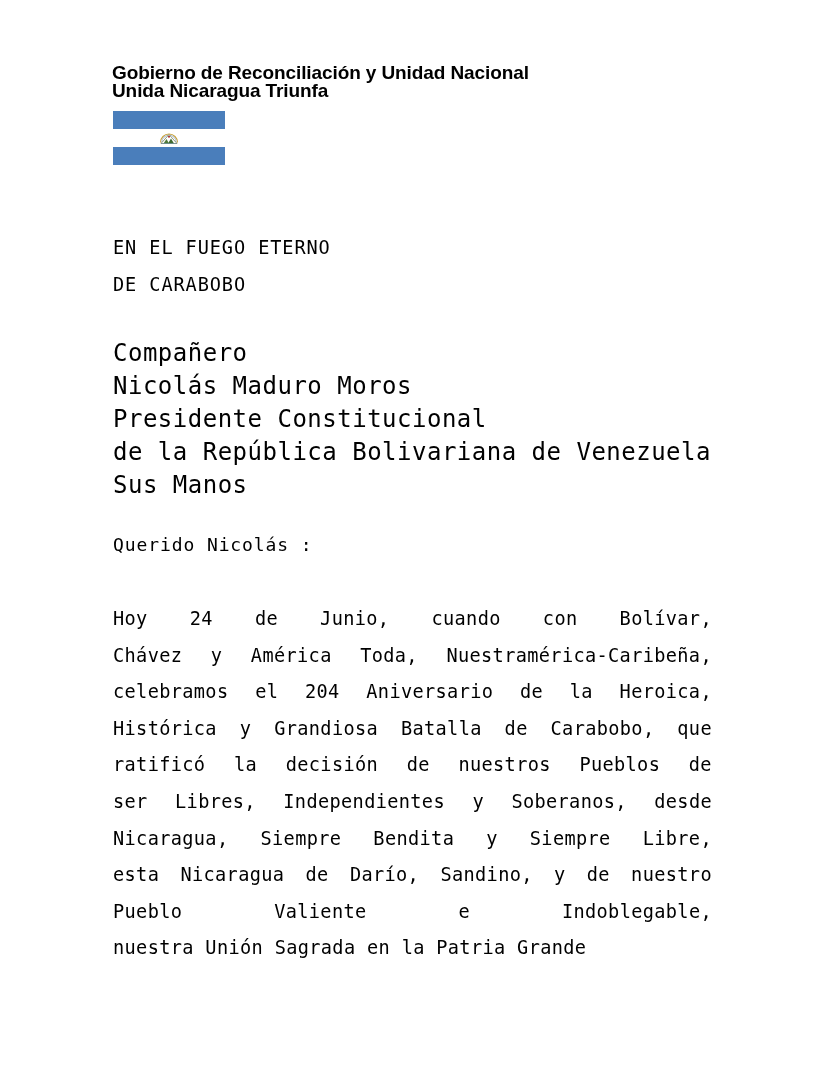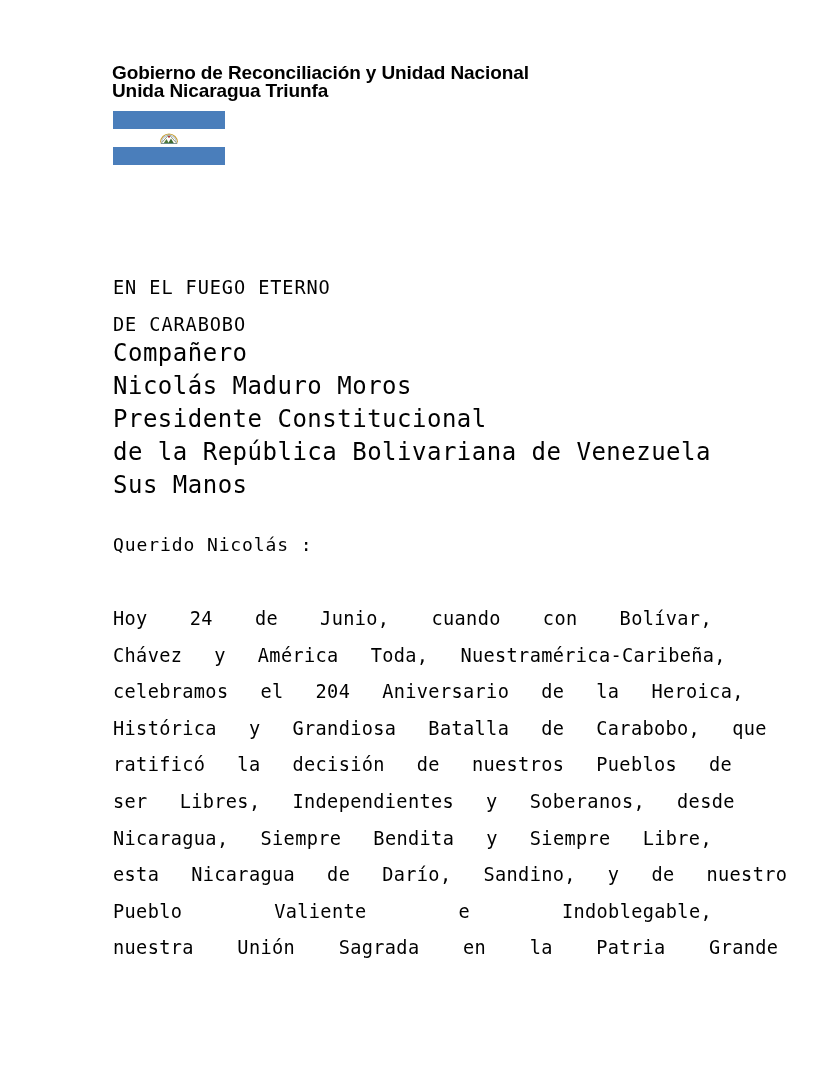--- a/index.html
+++ b/index.html
@@ -73,21 +73,20 @@
   .doc-mono {
     font-family: "DejaVu Sans Mono", "Liberation Mono", monospace;
     color: #000000;
   }
 
   .title-block {
     position: absolute;
     left: 113px;
     top: 229px;
     width: 600px;
-    margin-top: 40px;
   }
 
   .title-line {
     font-size: 18.6px;
     line-height: 37px;
     letter-spacing: 0.9px;
     white-space: nowrap;
   }
 
   .address-block {
@@ -126,21 +125,20 @@
     width: 599px;
   }
 
   .body-line {
     display: flex;
     justify-content: space-between;
     font-size: 18.6px;
     line-height: 36.6px;
     letter-spacing: 0.35px;
     white-space: pre;
-    gap: 32px;
   }
 
   .body-line.last {
     justify-content: flex-start;
   }
 
   .body-line .w {
     white-space: pre;
   }
 </style>

